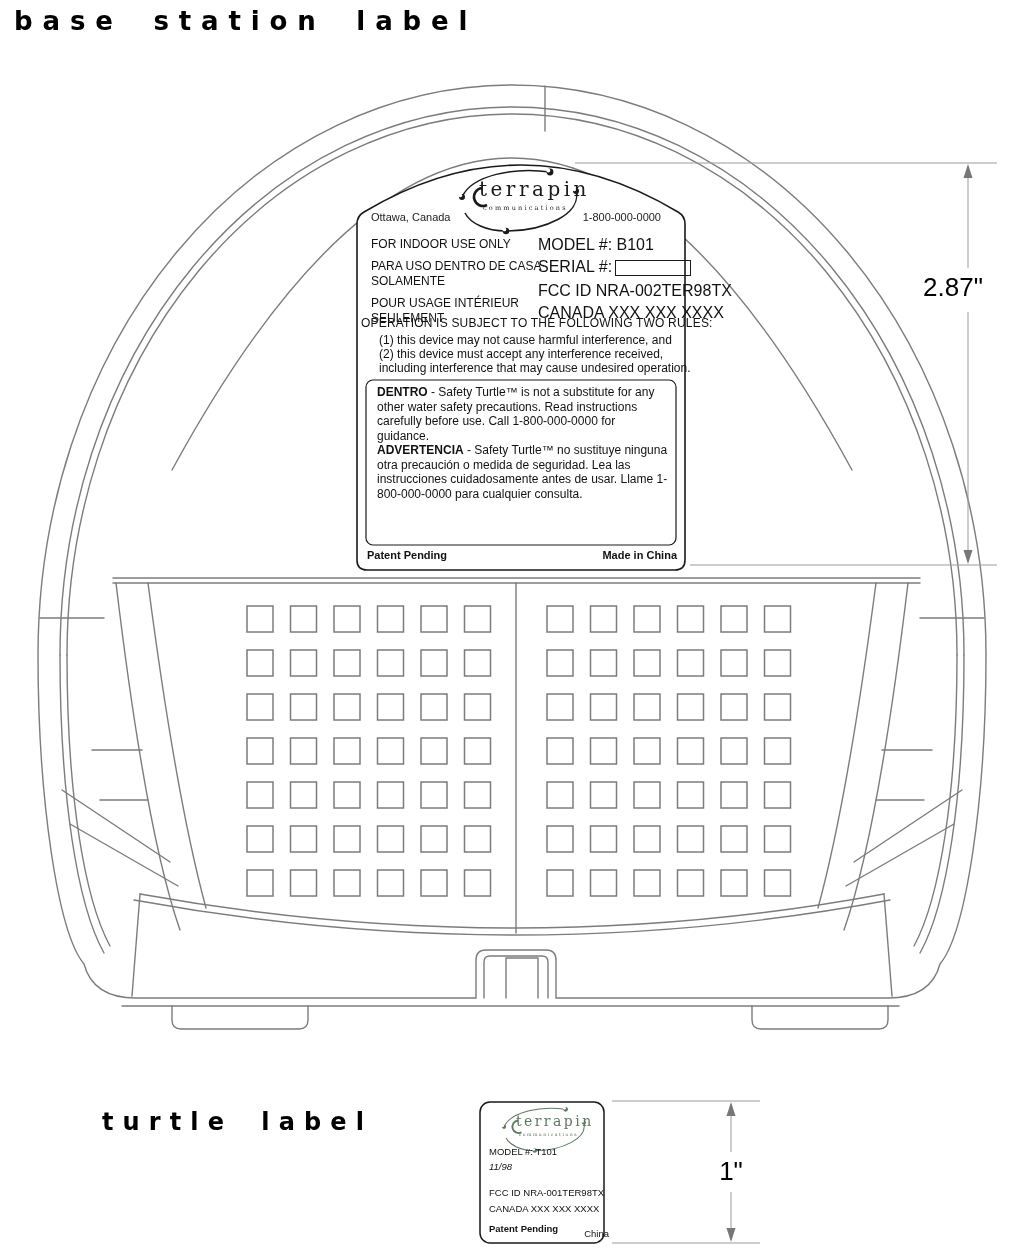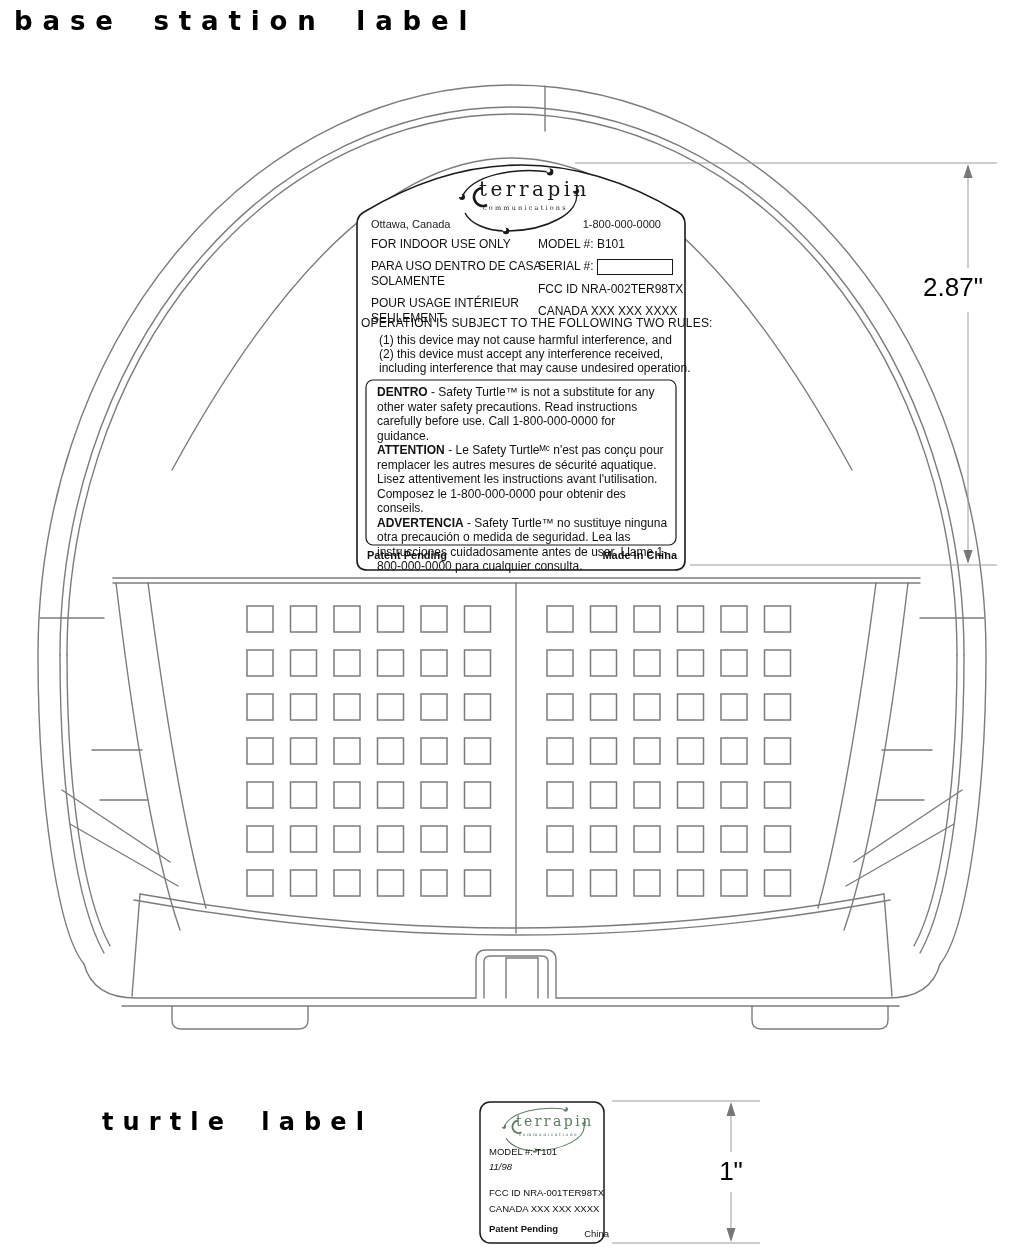--- a/index.html
+++ b/index.html
@@ -14,21 +14,21 @@
   .title-sm{font-size:24px;}
 
   
   .dim{position:absolute;font-family:"Liberation Sans",sans-serif;font-size:26px;color:#000;
        text-align:center;white-space:nowrap;}
 
   
   .bl-row{display:flex;justify-content:space-between;font-size:11px;color:#222;}
   .bl-left{font-size:12px;line-height:15px;}
   .bl-left .usage{margin-bottom:7px;}
-  .bl-right{font-size:12px;line-height:15px;white-space:nowrap;}
+  .bl-right{font-size:16px;line-height:15px;white-space:nowrap;}
   .bl-right .ln{margin-bottom:7px;}
   .serial-box{display:inline-block;width:74px;height:14px;border:1.2px solid #1a1a1a;
               vertical-align:middle;margin-left:3px;}
   .rules-head{font-size:12px;white-space:nowrap;margin-bottom:4px;letter-spacing:0.2px;}
   .rule{font-size:12px;line-height:13.8px;white-space:nowrap;padding-left:18px;}
   .warn-wrap{font-size:12px;line-height:14.5px;}
   .warn-wrap p{margin:0;}
   .bl-bottom{display:flex;justify-content:space-between;font-size:11px;font-weight:600;}
 
   
@@ -226,21 +226,21 @@
           <circle cx="8.4" cy="32.4" r="1.8"></circle>
         <circle cx="122.4" cy="26.4" r="1.8"></circle>
           <circle cx="52.4" cy="66.4" r="1.9"></circle>
       </g>
     </svg>
     <div class="logo-word">terrapin</div>
     <div class="logo-sub">communications</div>
   </div>
 
   <div>
-    <div class="bl-row abs" style="left:371px;top:218px;width:290px;">
+    <div class="bl-row abs" style="left:371px;top:211px;width:290px;">
       <span>Ottawa, Canada</span>
       <span>1-800-000-0000</span>
     </div>
 
     <div class="bl-left abs" style="left:371px;top:237px;width:172px;">
       <div class="usage">FOR INDOOR USE ONLY</div>
       <div class="usage">PARA USO DENTRO DE CASA SOLAMENTE</div>
       <div class="usage">POUR USAGE INTÉRIEUR SEULEMENT</div>
     </div>
 
@@ -255,21 +255,20 @@
 
     <div class="abs" style="left:361px;top:316px;width:330px;">
       <div class="rules-head">OPERATION IS SUBJECT TO THE FOLLOWING TWO RULES:</div>
       <div class="rule">(1) this device may not cause harmful interference, and</div>
       <div class="rule">(2) this device must accept any interference received,</div>
       <div class="rule">including interference that may cause undesired operation.</div>
     </div>
 
     <div class="warn-wrap abs" style="left:377px;top:385px;width:291px;">
       <p class="warn"><b>DENTRO</b> <span>- Safety Turtle™ is not a substitute for any other water safety precautions. Read instructions carefully before use. Call 1-800-000-0000 for guidance.</span></p>
-      <p class="warn"><b>ATTENTION</b> <span>- Le Safety Turtleᴹᶜ n'est pas conçu pour remplacer les autres mesures de sécurité aquatique. Lisez attentivement les instructions avant l'utilisation. Composez le 1-800-000-0000 pour obtenir des conseils.</span></p>
       <p class="warn"><b>ADVERTENCIA</b> <span>- Safety Turtle™ no sustituye ninguna otra precaución o medida de seguridad. Lea las instrucciones cuidadosamente antes de usar. Llame 1-800-000-0000 para cualquier consulta.</span></p>
     </div>
 
     <div class="bl-bottom abs" style="left:367px;top:549px;width:310px;">
       <span>Patent Pending</span>
       <span>Made in China</span>
     </div>
   </div>
 
   <div class="logo logo--turtle" style="left: 497px; top: 1103px; color: rgb(93, 122, 96);">

